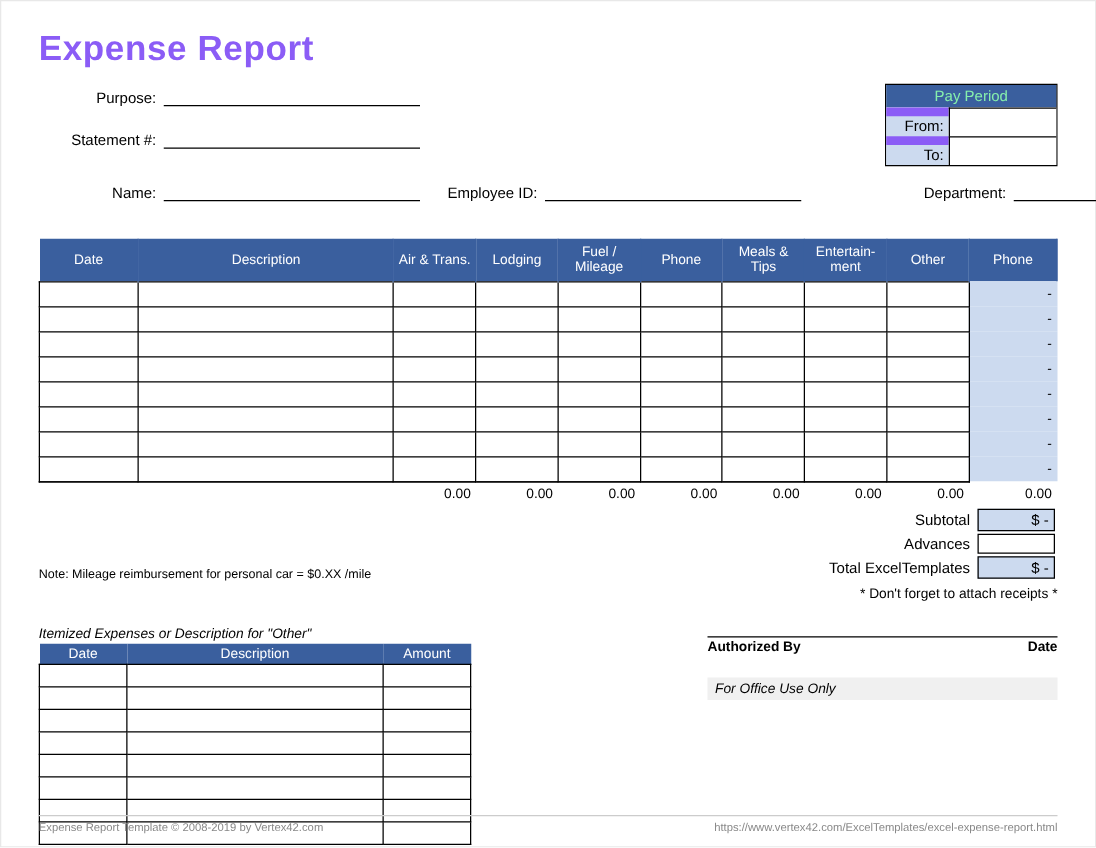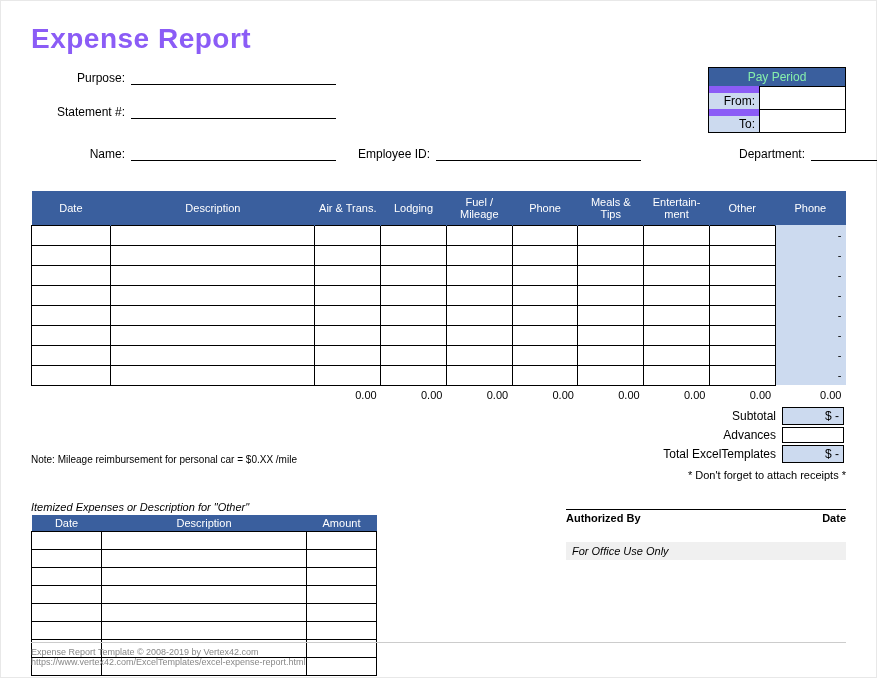--- a/index.html
+++ b/index.html
@@ -50,21 +50,21 @@
 .itemized-table th { background: #3a5f9e; color: #fff; font-weight: normal; font-size: 11px; padding: 2px 6px; text-align: center; }
 .itemized-table td { border: 1px solid #000; height: 18px; }
 .it-date { width: 70px; }
 .it-desc { width: 205px; }
 .it-amt { width: 70px; }
 
 .auth-block { position: absolute; right: 30px; top: 508px; width: 280px; }
 .auth-line { border-top: 1px solid #000; display: flex; justify-content: space-between; padding-top: 2px; font-size: 11px; font-weight: bold; margin-bottom: 18px; gap: 11px; }
 .office-use { font-style: italic; font-size: 11px; background: #f0f0f0; padding: 3px 6px; }
 
-.footer { position: absolute; bottom: 10px; left: 30px; right: 30px; display: flex; justify-content: space-between; border-top: 1px solid #ccc; padding-top: 4px; font-size: 9px; color: #888; flex-direction: column; }
+.footer { position: absolute; bottom: 10px; left: 30px; right: 30px; display: flex; justify-content: space-between; border-top: 1px solid #ccc; padding-top: 4px; font-size: 9px; color: #888; }
 </style>
 </head>
 <body>
 
 <div class="page">
   <div class="title">Expense Report</div>
 
   <div class="top-row">
     <div class="field-block">
       <div class="field-line">

